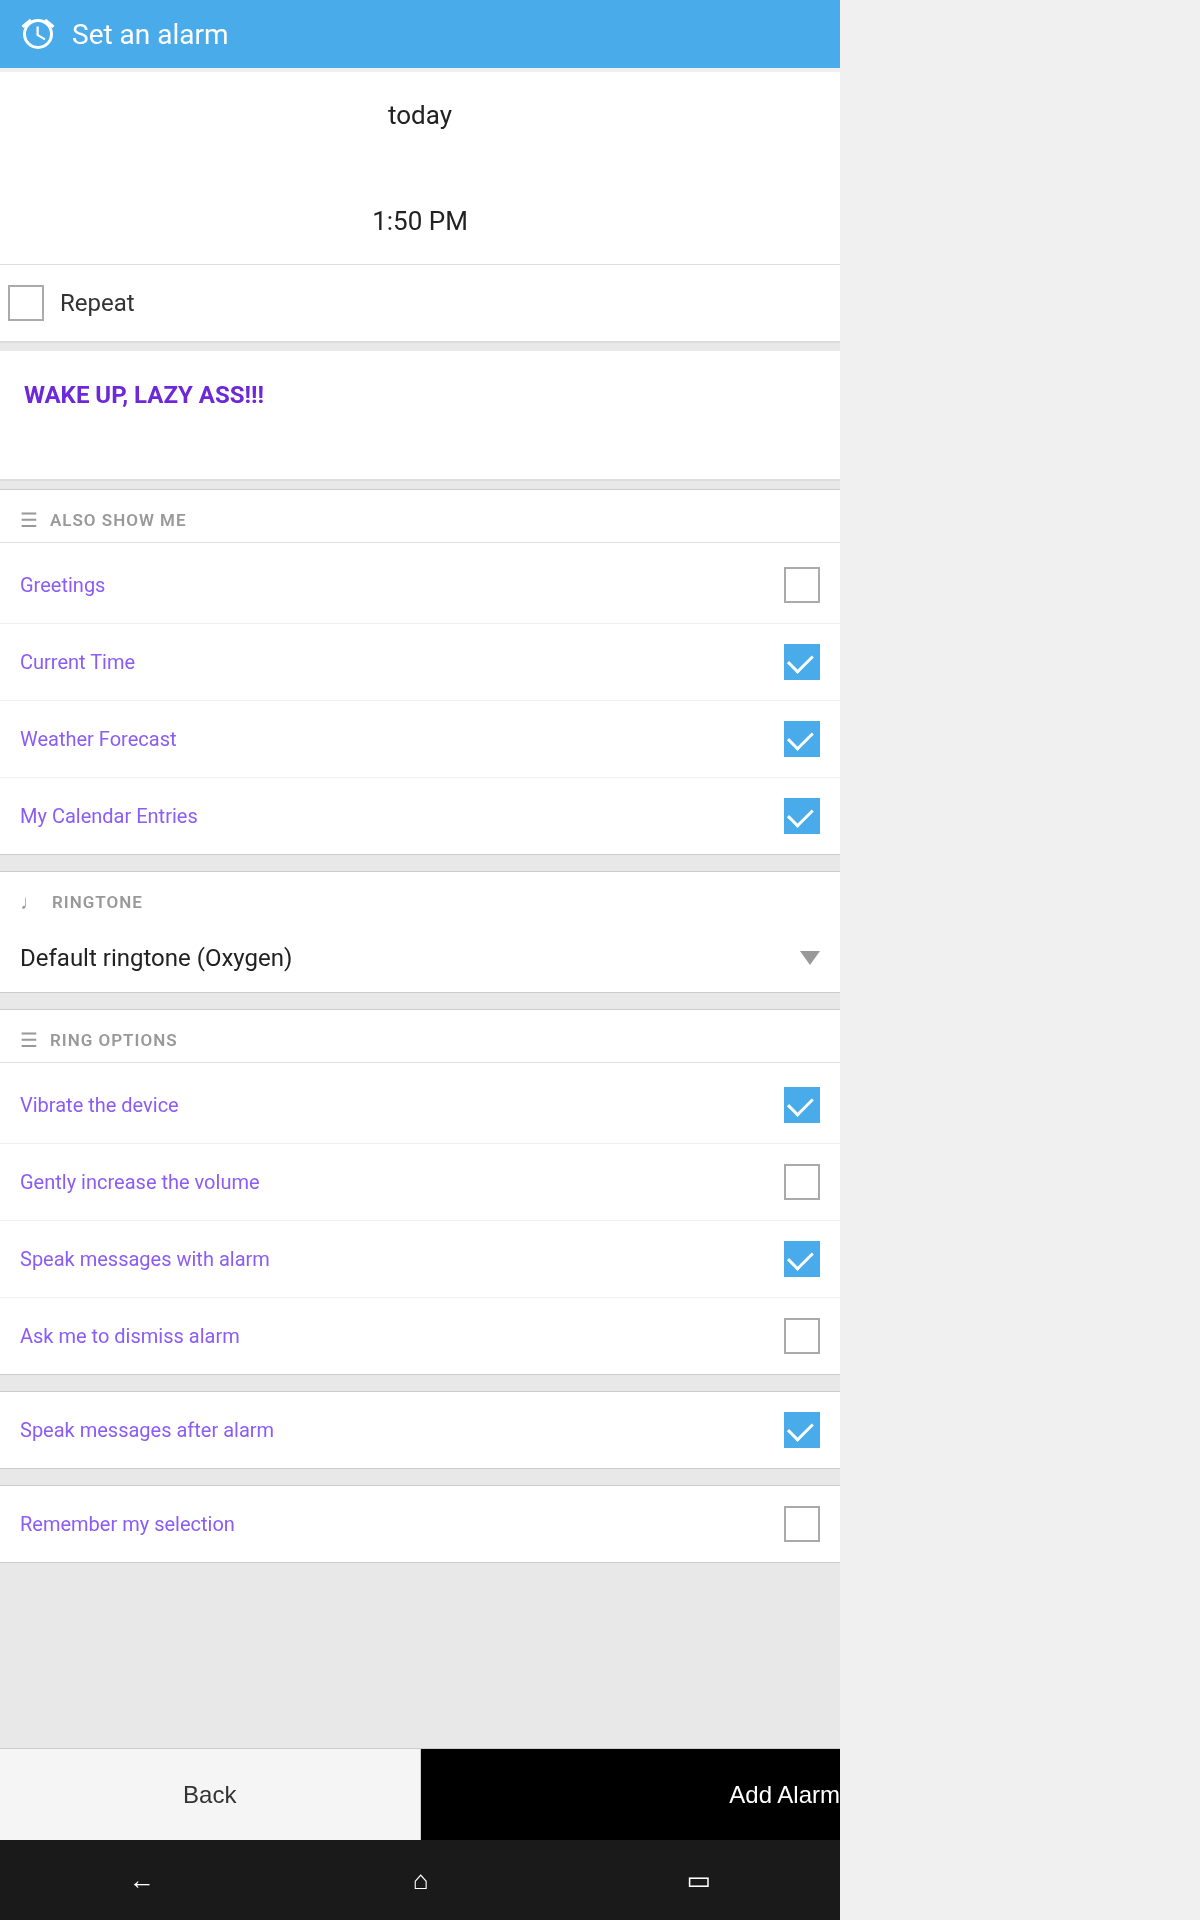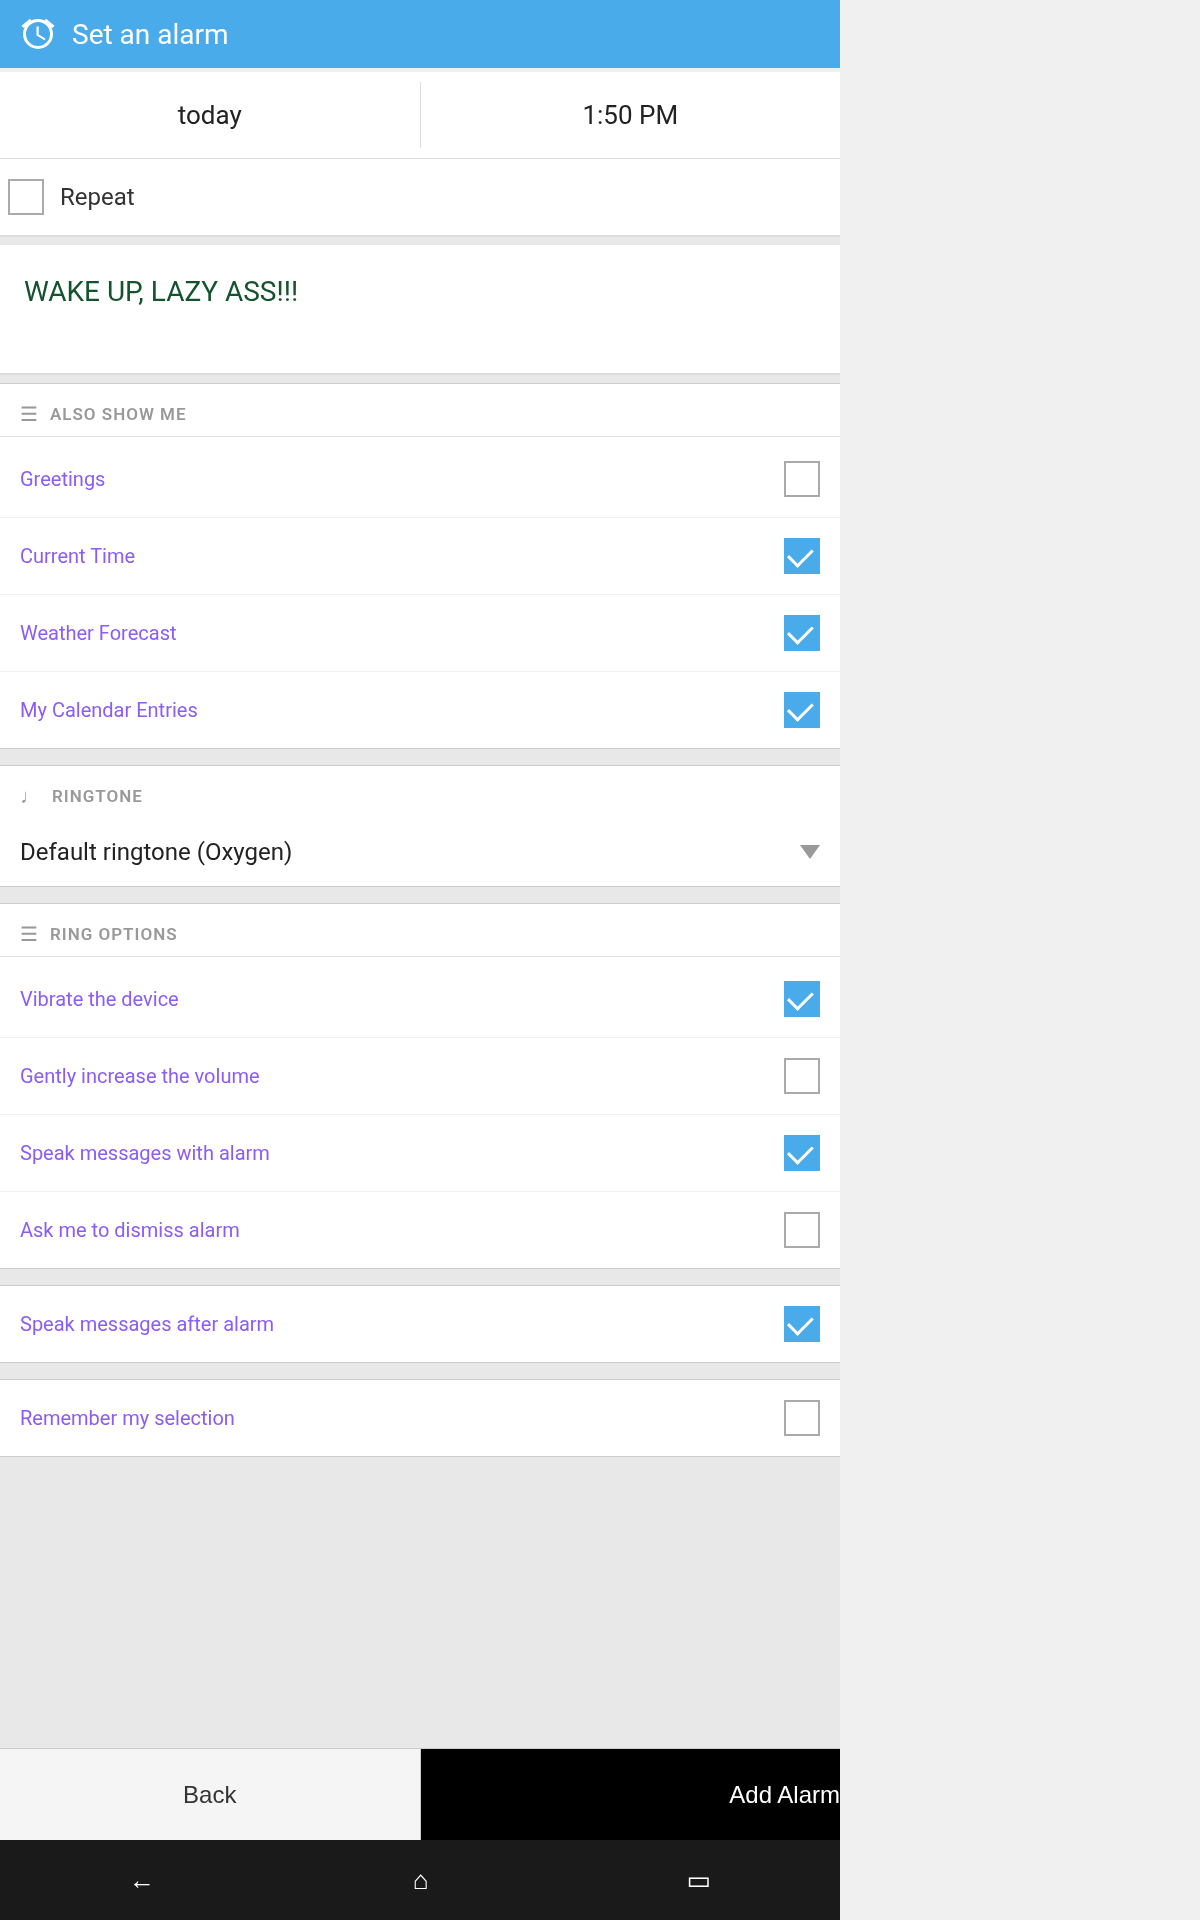--- a/index.html
+++ b/index.html
@@ -29,20 +29,21 @@
       color: white;
       font-size: 28px;
       font-weight: 400;
     }
 
     
     .datetime-row {
       display: flex;
       background: white;
       border-bottom: 1px solid #ddd;
+      flex-direction: column;
     }
     .datetime-cell {
       flex: 1;
       text-align: center;
       padding: 28px 10px;
       font-size: 26px;
       color: #222;
     }
     .datetime-divider {
       width: 1px;
@@ -65,23 +66,23 @@
     }
 
     
     .message-area {
       background: white;
       padding: 30px 24px;
       border-bottom: 2px solid #ddd;
       min-height: 130px;
     }
     .message-text {
-      font-size: 28px;
-      color: #14532d;
-      font-weight: 400;
+      font-size: 24px;
+      color: #6d28d9;
+      font-weight: 700;
     }
 
     
     .section {
       background: white;
       margin-top: 0;
       border-top: 1px solid #ccc;
       border-bottom: 1px solid #ccc;
       margin-bottom: 8px;
     }

